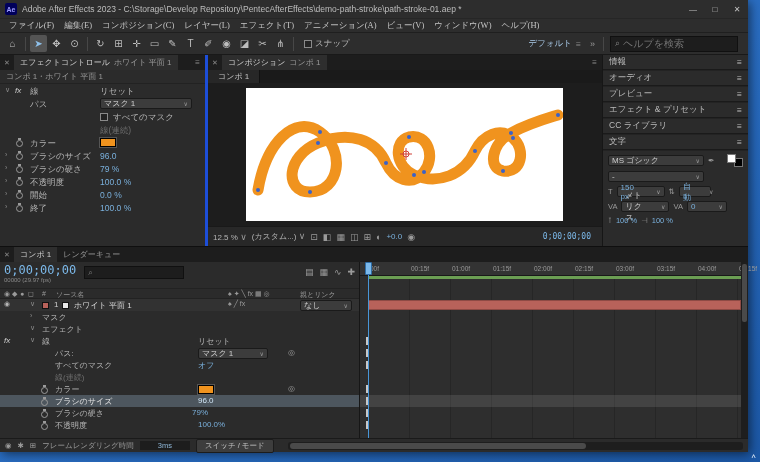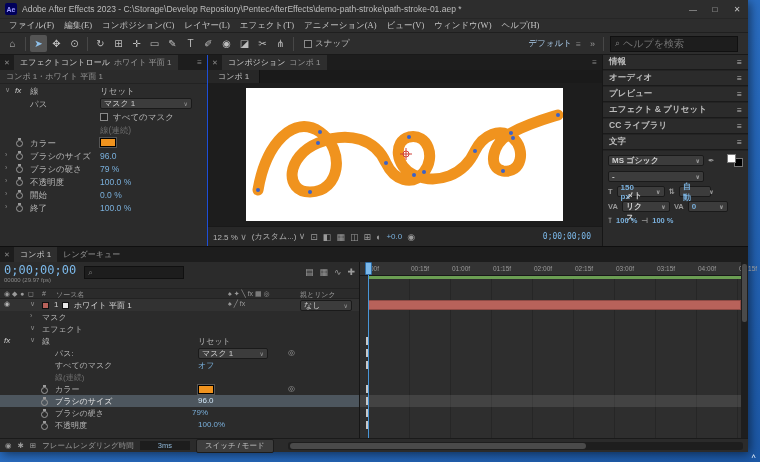--- a/index.html
+++ b/index.html
@@ -32,21 +32,21 @@
   
   .main{flex:1;display:flex;min-height:0;}
   .tabbar{height:15px;background:#1d1d1d;display:flex;align-items:center;font-size:8px;color:#9a9a9a;flex:none;}
   .tab-close{width:14px;text-align:center;font-size:7px;color:#8a8a8a;flex:none;}
   .tab{height:15px;display:flex;align-items:center;padding:0 6px;gap:4px;white-space:nowrap;}
   .tab.active{background:#2e2e2e;color:#cfcfcf;}
   .tab .tab-target{color:#9a9a9a;}
   .panel-menu{margin-left:auto;padding:0 5px;color:#8a8a8a;flex:none;}
 
   
-  .ec-panel{width:208px;background:#2b2b2b;border-right:1px solid #1d4ed8;display:flex;flex-direction:column;flex:none;}
+  .ec-panel{width:208px;background:#2b2b2b;border-right:3px solid #1d4ed8;display:flex;flex-direction:column;flex:none;}
   .ec-breadcrumb{height:14px;display:flex;align-items:center;padding-left:6px;font-size:8px;color:#9a9a9a;border-bottom:1px solid #222;flex:none;}
   .ec-row{height:13px;position:relative;flex:none;font-size:8.5px;color:#b5b5b5;}
   .ec-row .ic{position:absolute;top:2px;}
   .chev{font-size:7px;color:#8a8a8a;}
   .fx-badge{font-style:italic;font-size:8px;color:#d0d0d0;}
   .val{color:#7ab0dc;}
   .dim{color:#6e6e6e;}
   .reset{color:#b5b5b5;}
   .dd{display:inline-flex;align-items:center;justify-content:space-between;background:#3c3c3c;border:1px solid #1a1a1a;border-radius:2px;height:11px;padding:0 3px;font-size:8px;color:#cfcfcf;gap:18px;}
   .dd .dd-ar{font-size:6px;color:#9a9a9a;}
@@ -60,21 +60,21 @@
   .comp-panel{flex:1;display:flex;flex-direction:column;background:#232323;min-width:0;border-right:1px solid #161616;}
   .viewer-tabs{height:13px;background:#1a1a1a;display:flex;align-items:center;flex:none;}
   .viewer-tab{height:13px;display:flex;align-items:center;background:#272727;color:#c4c4c4;font-size:8px;padding:0 10px;border-right:1px solid #111;}
   .viewer{flex:1;position:relative;background:#1d1d1d;min-height:0;}
   .canvas{position:absolute;left:38px;top:5px;width:317px;height:133px;background:#ffffff;}
   .viewer-footer{height:20px;background:#282828;border-top:1px solid #191919;display:flex;align-items:center;padding:0 5px;gap:5px;font-size:8px;color:#b5b5b5;flex:none;}
   .vf-icon{color:#9a9a9a;font-size:9px;}
   .tc{font-family:"DejaVu Sans Mono",monospace;color:#7cb9ea;}
 
   
-  .dock{width:145px;background:#232323;display:flex;flex-direction:column;flex:none;font-weight:bold;}
+  .dock{width:145px;background:#232323;display:flex;flex-direction:column;flex:none;}
   .dock-header{height:15px;background:#2b2b2b;border-bottom:1px solid #1a1a1a;margin-bottom:1px;display:flex;align-items:center;justify-content:space-between;padding:0 6px;font-size:8.5px;color:#bdbdbd;flex:none;}
   .char-body{flex:1;background:#2b2b2b;padding:3px 5px;display:flex;flex-direction:column;gap:4px;font-size:7.5px;color:#9a9a9a;}
   .char-row{display:flex;align-items:center;gap:4px;}
   .char-swatches{position:relative;width:16px;height:13px;margin-left:auto;}
   .cs-back{position:absolute;right:0;bottom:0;width:9px;height:9px;background:#000;border:1px solid #777;}
   .cs-front{position:absolute;left:0;top:0;width:9px;height:9px;background:#fff;border:1px solid #777;}
 
   
   .timeline{height:206px;flex:none;display:flex;flex-direction:column;background:#2b2b2b;border-top:1px solid #0f0f0f;}
   .tl-main{flex:1;display:flex;min-height:0;}

